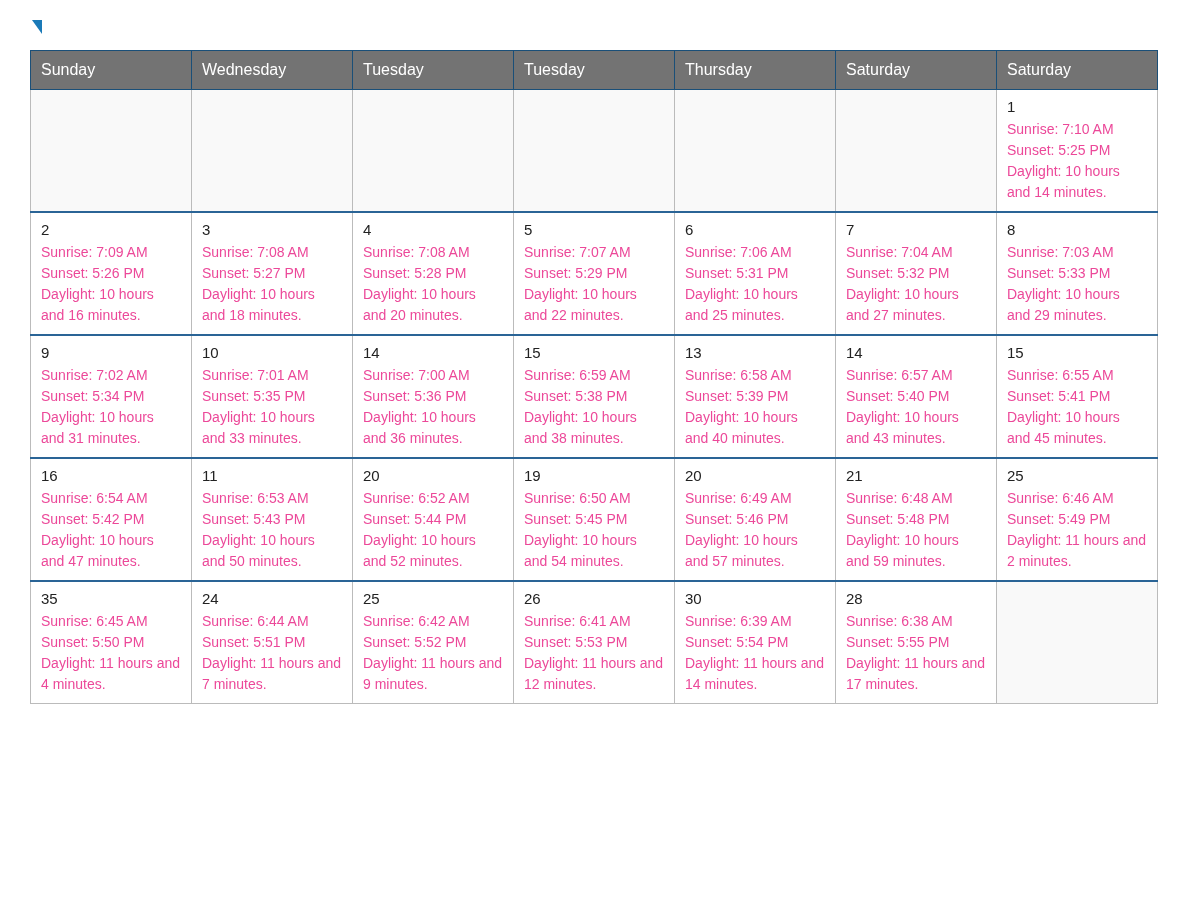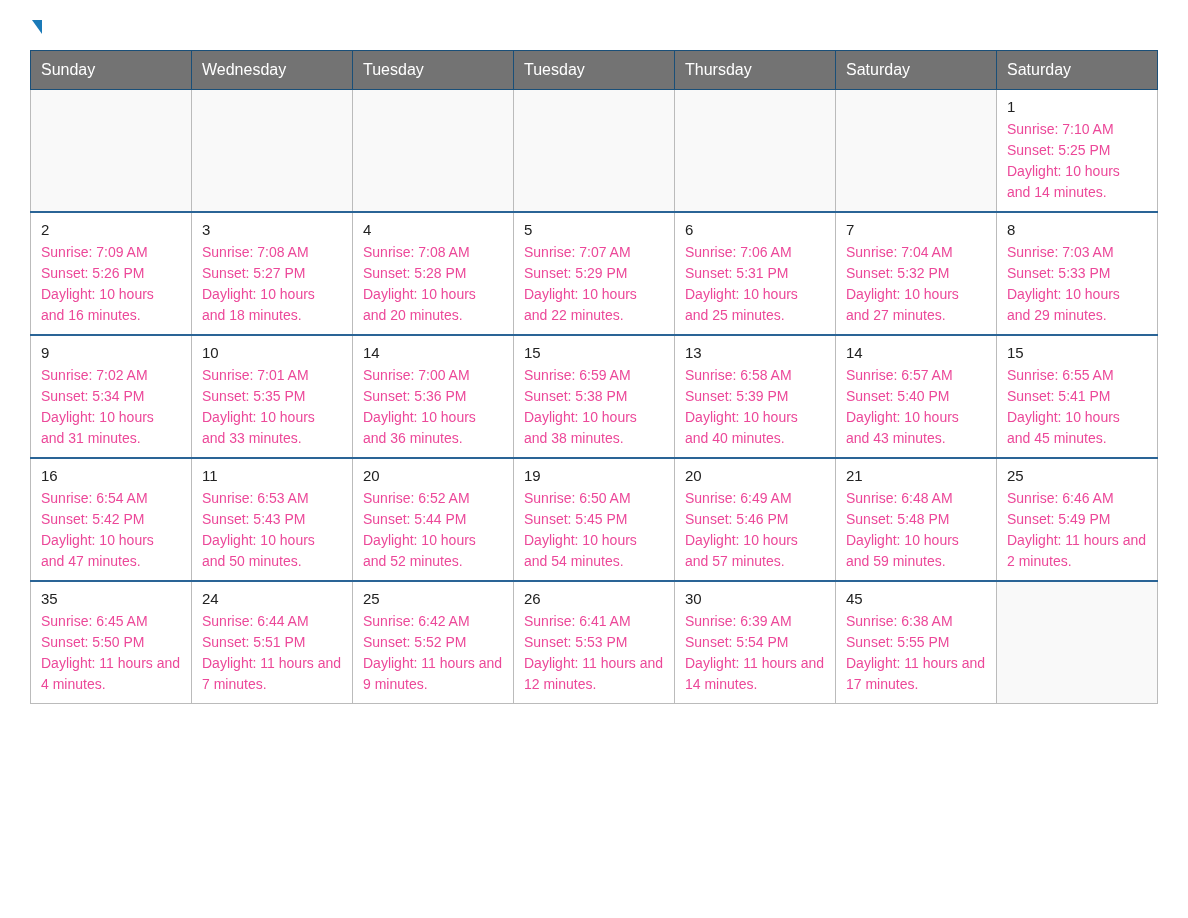--- a/index.html
+++ b/index.html
@@ -248,19 +248,19 @@
         </td>
         <td>
           <span class="day-number">26</span>
           <div class="day-info">Sunrise: 6:41 AM<br>Sunset: 5:53 PM<br>Daylight: 11 hours and 12 minutes.</div>
         </td>
         <td>
           <span class="day-number">30</span>
           <div class="day-info">Sunrise: 6:39 AM<br>Sunset: 5:54 PM<br>Daylight: 11 hours and 14 minutes.</div>
         </td>
         <td>
-          <span class="day-number">45</span>
+          <span class="day-number">28</span>
           <div class="day-info">Sunrise: 6:38 AM<br>Sunset: 5:55 PM<br>Daylight: 11 hours and 17 minutes.</div>
         </td>
         <td class="empty"></td>
       </tr>
     </tbody>
 </table>
 
 </body></html>

